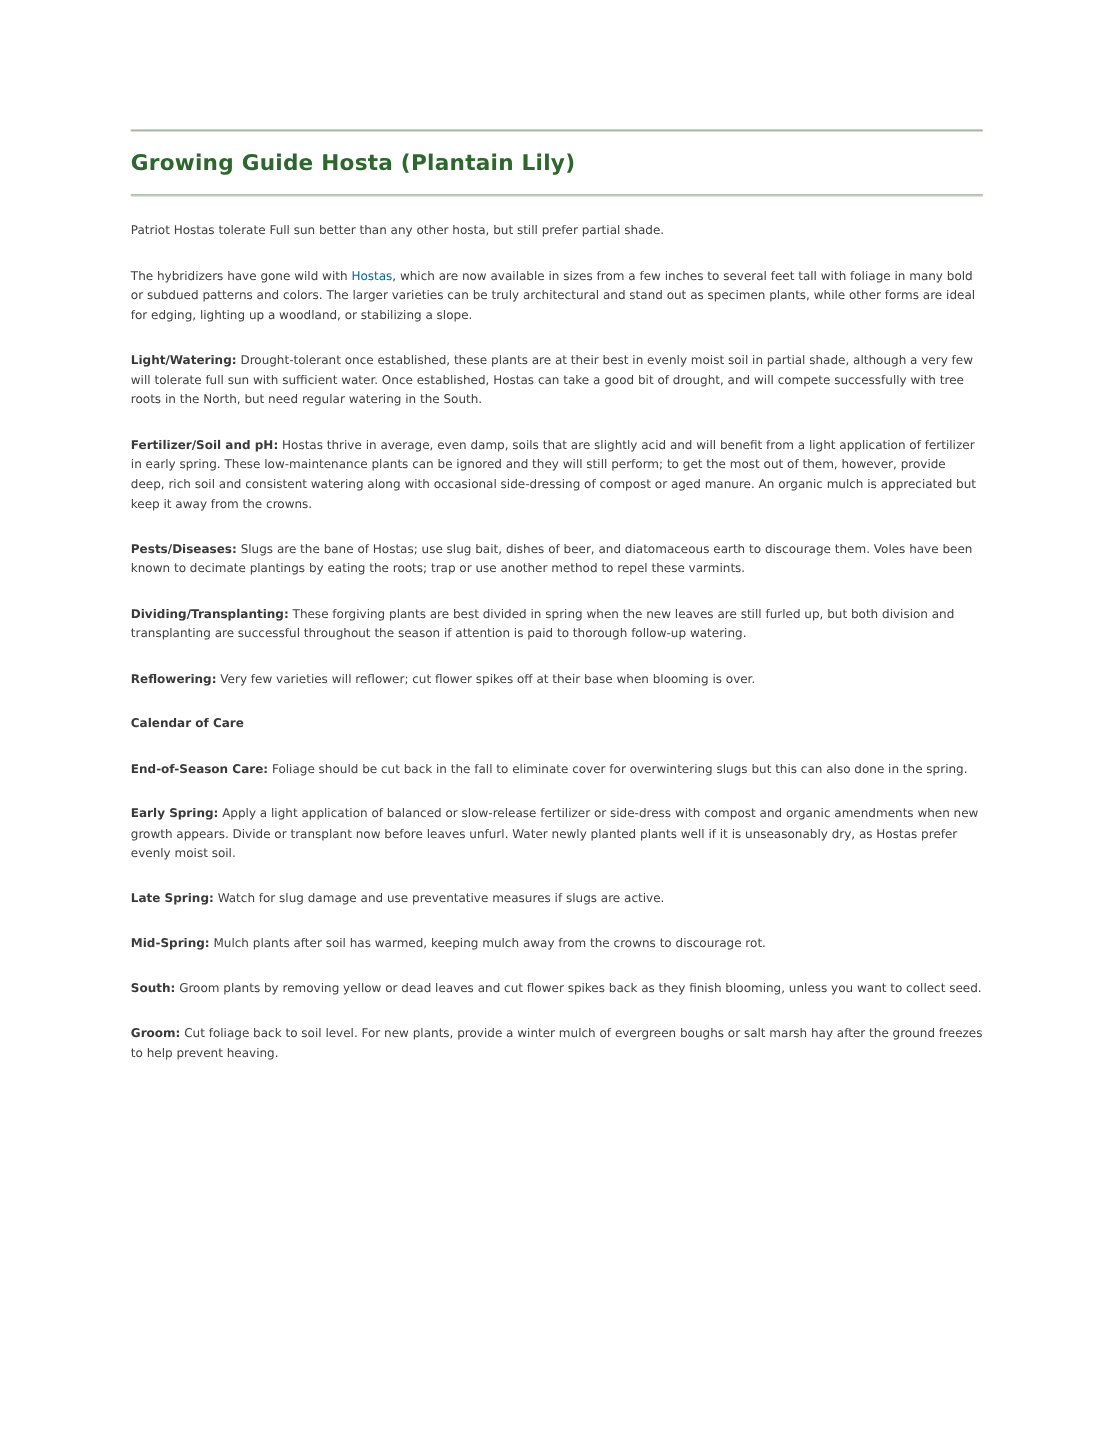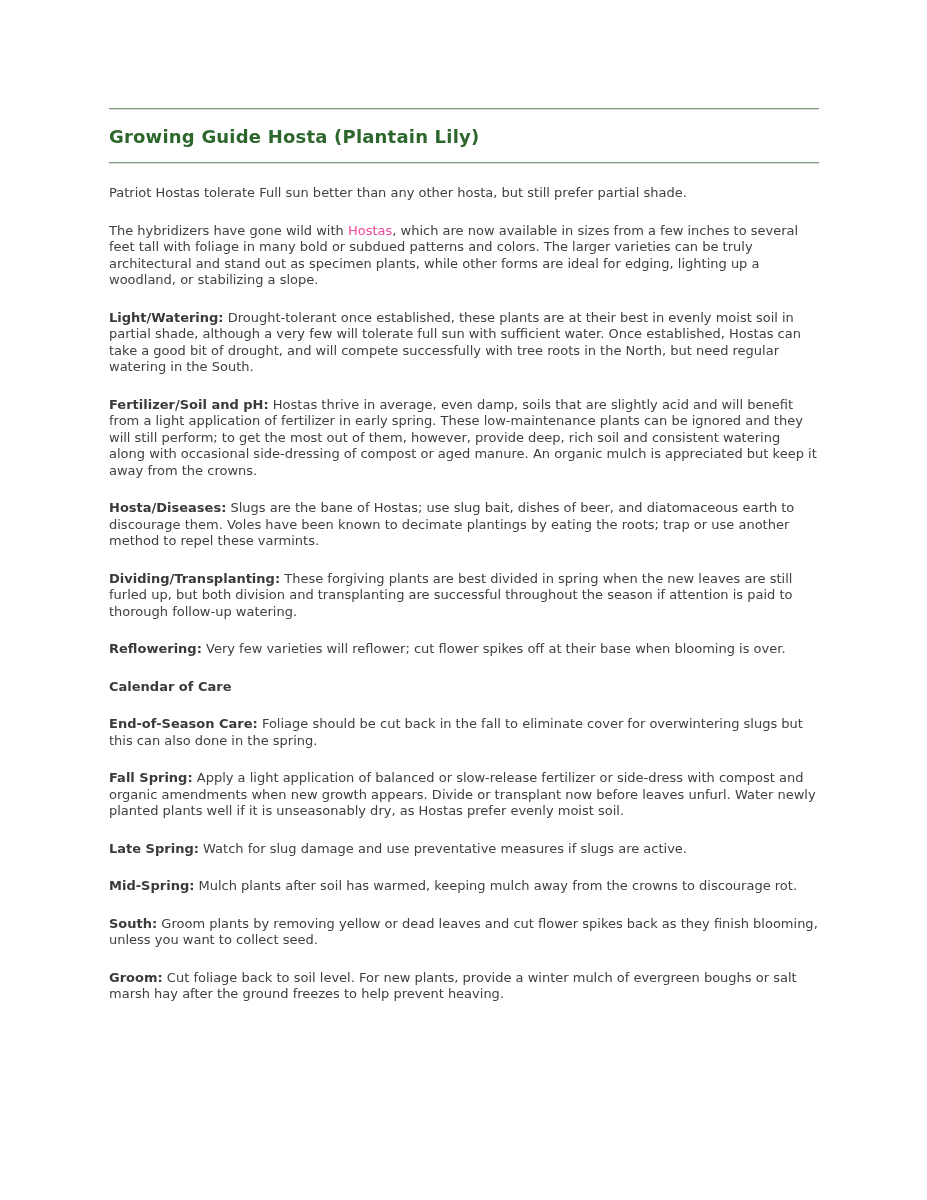--- a/index.html
+++ b/index.html
@@ -30,31 +30,31 @@
   h1.doc-title {
     margin: 16px 0 14px 0;
     font-size: 18px;
     line-height: 22px;
     font-weight: bold;
     color: #2d672d;
     letter-spacing: 0.2px;
   }
   p.body-par {
     margin: 21px 0;
-    font-size: 13px;
+    font-size: 10px;
     line-height: 16.5px;
     color: #404040;
   }
   p.body-par b {
     color: #3a3a3a;
     font-weight: bold;
     text-align: right;
   }
   a.green-link {
-    color: #ec4899;
+    color: #0369a1;
     text-decoration: none;
     cursor: pointer;
   }
 </style>
 </head>
 <body>
 
 <div class="page">
   <div class="content">
 
@@ -65,31 +65,31 @@
     <hr class="rule">
 
     <p class="body-par"><span>Patriot Hostas tolerate Full sun better than any other hosta, but still prefer partial shade.</span></p>
 
     <p class="body-par"><span>The hybridizers have gone wild with</span> <a class="green-link">Hostas</a><span>, which are now available in sizes from a few inches to several feet tall with foliage in many bold or subdued patterns and colors. The larger varieties can be truly architectural and stand out as specimen plants, while other forms are ideal for edging, lighting up a woodland, or stabilizing a slope.</span></p>
 
     <p class="body-par"><b>Light/Watering:</b> <span>Drought-tolerant once established, these plants are at their best in evenly moist soil in partial shade, although a very few will tolerate full sun with sufficient water. Once established, Hostas can take a good bit of drought, and will compete successfully with tree roots in the North, but need regular watering in the South.</span></p>
 
     <p class="body-par"><b>Fertilizer/Soil and pH:</b> <span>Hostas thrive in average, even damp, soils that are slightly acid and will benefit from a light application of fertilizer in early spring. These low-maintenance plants can be ignored and they will still perform; to get the most out of them, however, provide deep, rich soil and consistent watering along with occasional side-dressing of compost or aged manure. An organic mulch is appreciated but keep it away from the crowns.</span></p>
 
-    <p class="body-par"><b>Hosta/Diseases:</b> <span>Slugs are the bane of Hostas; use slug bait, dishes of beer, and diatomaceous earth to discourage them. Voles have been known to decimate plantings by eating the roots; trap or use another method to repel these varmints.</span></p>
+    <p class="body-par"><b>Pests/Diseases:</b> <span>Slugs are the bane of Hostas; use slug bait, dishes of beer, and diatomaceous earth to discourage them. Voles have been known to decimate plantings by eating the roots; trap or use another method to repel these varmints.</span></p>
 
     <p class="body-par"><b>Dividing/Transplanting:</b> <span>These forgiving plants are best divided in spring when the new leaves are still furled up, but both division and transplanting are successful throughout the season if attention is paid to thorough follow-up watering.</span></p>
 
     <p class="body-par"><b>Reflowering:</b> <span>Very few varieties will reflower; cut flower spikes off at their base when blooming is over.</span></p>
 
     <p class="body-par"><b>Calendar of Care</b></p>
 
     <p class="body-par"><b>End-of-Season Care:</b> <span>Foliage should be cut back in the fall to eliminate cover for overwintering slugs but this can also done in the spring.</span></p>
 
-    <p class="body-par"><b>Fall Spring:</b> <span>Apply a light application of balanced or slow-release fertilizer or side-dress with compost and organic amendments when new growth appears. Divide or transplant now before leaves unfurl. Water newly planted plants well if it is unseasonably dry, as Hostas prefer evenly moist soil.</span></p>
+    <p class="body-par"><b>Early Spring:</b> <span>Apply a light application of balanced or slow-release fertilizer or side-dress with compost and organic amendments when new growth appears. Divide or transplant now before leaves unfurl. Water newly planted plants well if it is unseasonably dry, as Hostas prefer evenly moist soil.</span></p>
 
     <p class="body-par"><b>Late Spring:</b> <span>Watch for slug damage and use preventative measures if slugs are active.</span></p>
 
     <p class="body-par"><b>Mid-Spring:</b> <span>Mulch plants after soil has warmed, keeping mulch away from the crowns to discourage rot.</span></p>
 
     <p class="body-par"><b>South:</b> <span>Groom plants by removing yellow or dead leaves and cut flower spikes back as they finish blooming, unless you want to collect seed.</span></p>
 
     <p class="body-par"><b>Groom:</b> <span>Cut foliage back to soil level. For new plants, provide a winter mulch of evergreen boughs or salt marsh hay after the ground freezes to help prevent heaving.</span></p>
 
   </div>

